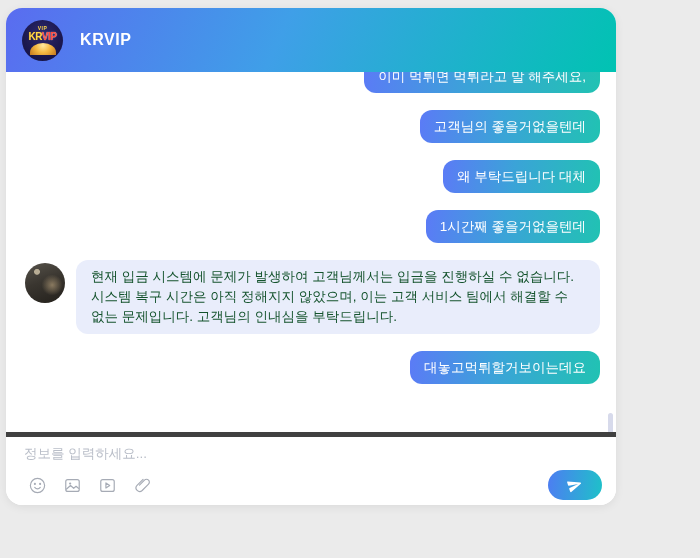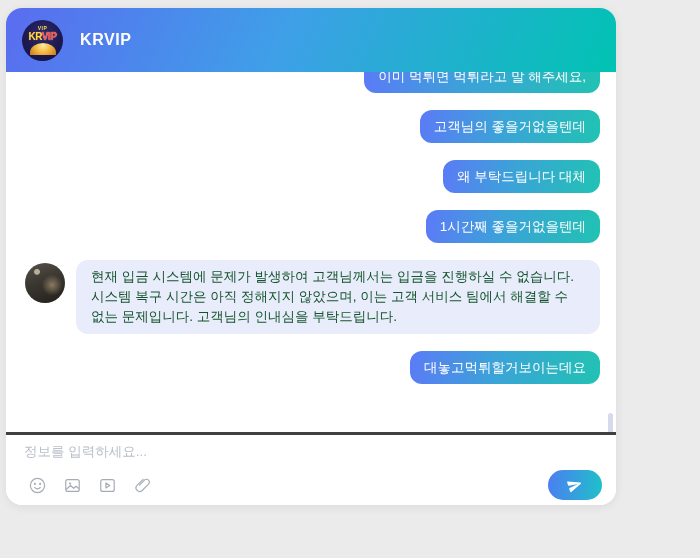--- a/index.html
+++ b/index.html
@@ -105,21 +105,21 @@
     right: 3px; top: 405px;
     width: 5px; height: 26px;
     border-radius: 3px;
     background: #d7daeb;
   }
   
   .composer {
     position: absolute;
     left: 0; right: 0; bottom: 0;
     height: 73px;
-    border-top: 3px solid #404040;
+    border-top: 5px solid #404040;
     background: #ffffff;
   }
   .composer-input {
     position: absolute;
     left: 18px; top: 9px;
     width: 420px;
     border: none;
     outline: none;
     font-family: "Liberation Sans", "DejaVu Sans", sans-serif;
     font-size: 13.5px;

